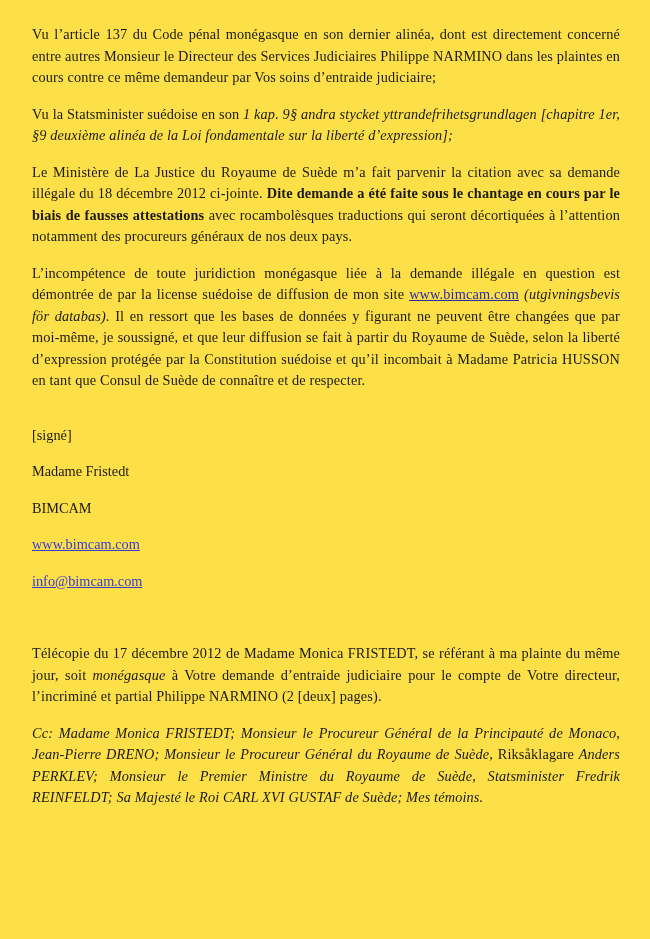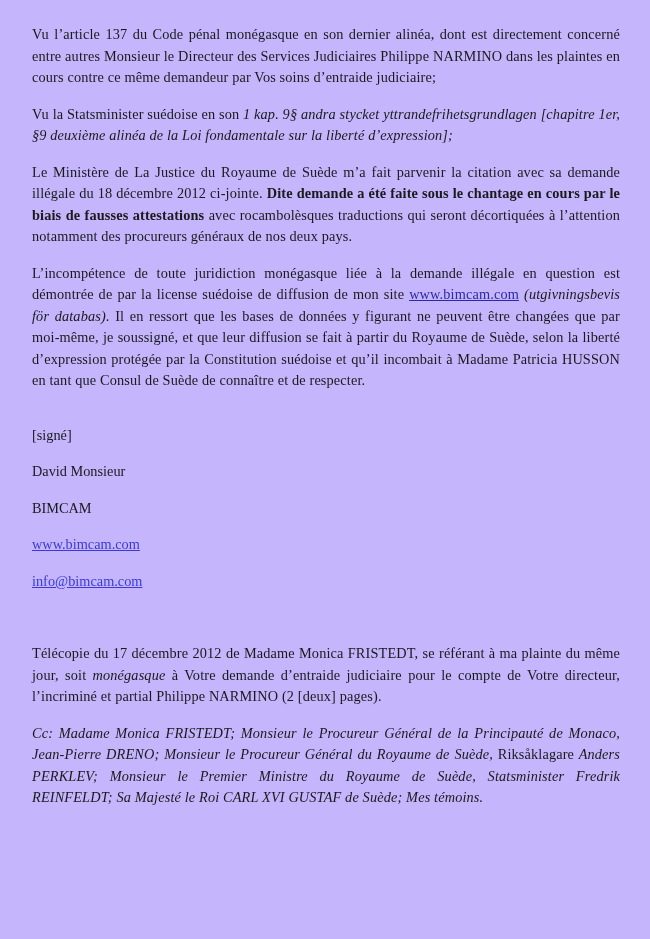--- a/index.html
+++ b/index.html
@@ -13,21 +13,21 @@
     position: relative;
     font-family: "Liberation Serif", "DejaVu Serif", serif;
     color: #1a1a1a;
     overflow: hidden;
   }
   .page {
     position: absolute;
     left: 0; top: 0;
     width: 650px;
     height: 939px;
-    background: #c4b5fd;
+    background: #fde047;
     padding: 0;
     box-sizing: border-box;
   }
   .body-col {
     position: absolute;
     left: 32px;
     top: 24px;
     width: 588px;
   }
   p.para {
@@ -76,21 +76,21 @@
       <span>Le Ministère de La Justice du Royaume de Suède m’a fait parvenir la citation avec sa demande illégale du 18 décembre 2012 ci-jointe. </span><span class="bd">Dite demande a été faite sous le chantage en cours  par le biais de fausses attestations</span><span>  avec rocambolèsques traductions qui seront décortiquées à l’attention notamment des procureurs généraux de nos deux pays.</span>
     </p>
 
     <p class="para">
       <span>L’incompétence de toute juridiction monégasque liée à la demande illégale en question est démontrée de par la license suédoise de diffusion de mon site </span><span class="link">www.bimcam.com</span><span class="it"> (utgivningsbevis för databas)</span><span>. Il en ressort que les bases de données y figurant ne peuvent être changées que par moi-même, je soussigné, et que leur diffusion se fait à partir du Royaume de Suède, selon la liberté d’expression protégée par la Constitution suédoise et qu’il incombait à Madame Patricia HUSSON en tant que Consul de Suède de connaître et de respecter.</span>
     </p>
 
     <div class="gap-mid"></div>
 
     <p class="sig-line">[signé]</p>
-    <p class="sig-line">David Monsieur</p>
+    <p class="sig-line">Madame Fristedt</p>
     <p class="sig-line">BIMCAM</p>
     <p class="sig-line"><span class="link-standalone">www.bimcam.com</span></p>
     <p class="sig-line"><span class="link-standalone">info@bimcam.com</span></p>
 
     <div class="gap-big"></div>
 
 
     <p class="para">
       <span>Télécopie du 17 décembre 2012 de Madame Monica FRISTEDT, se référant à ma plainte du même jour, soit </span><span class="it">monégasque</span><span> à Votre demande d’entraide judiciaire pour le compte de Votre directeur, l’incriminé et partial Philippe NARMINO (2 [deux] pages).</span>
     </p>

